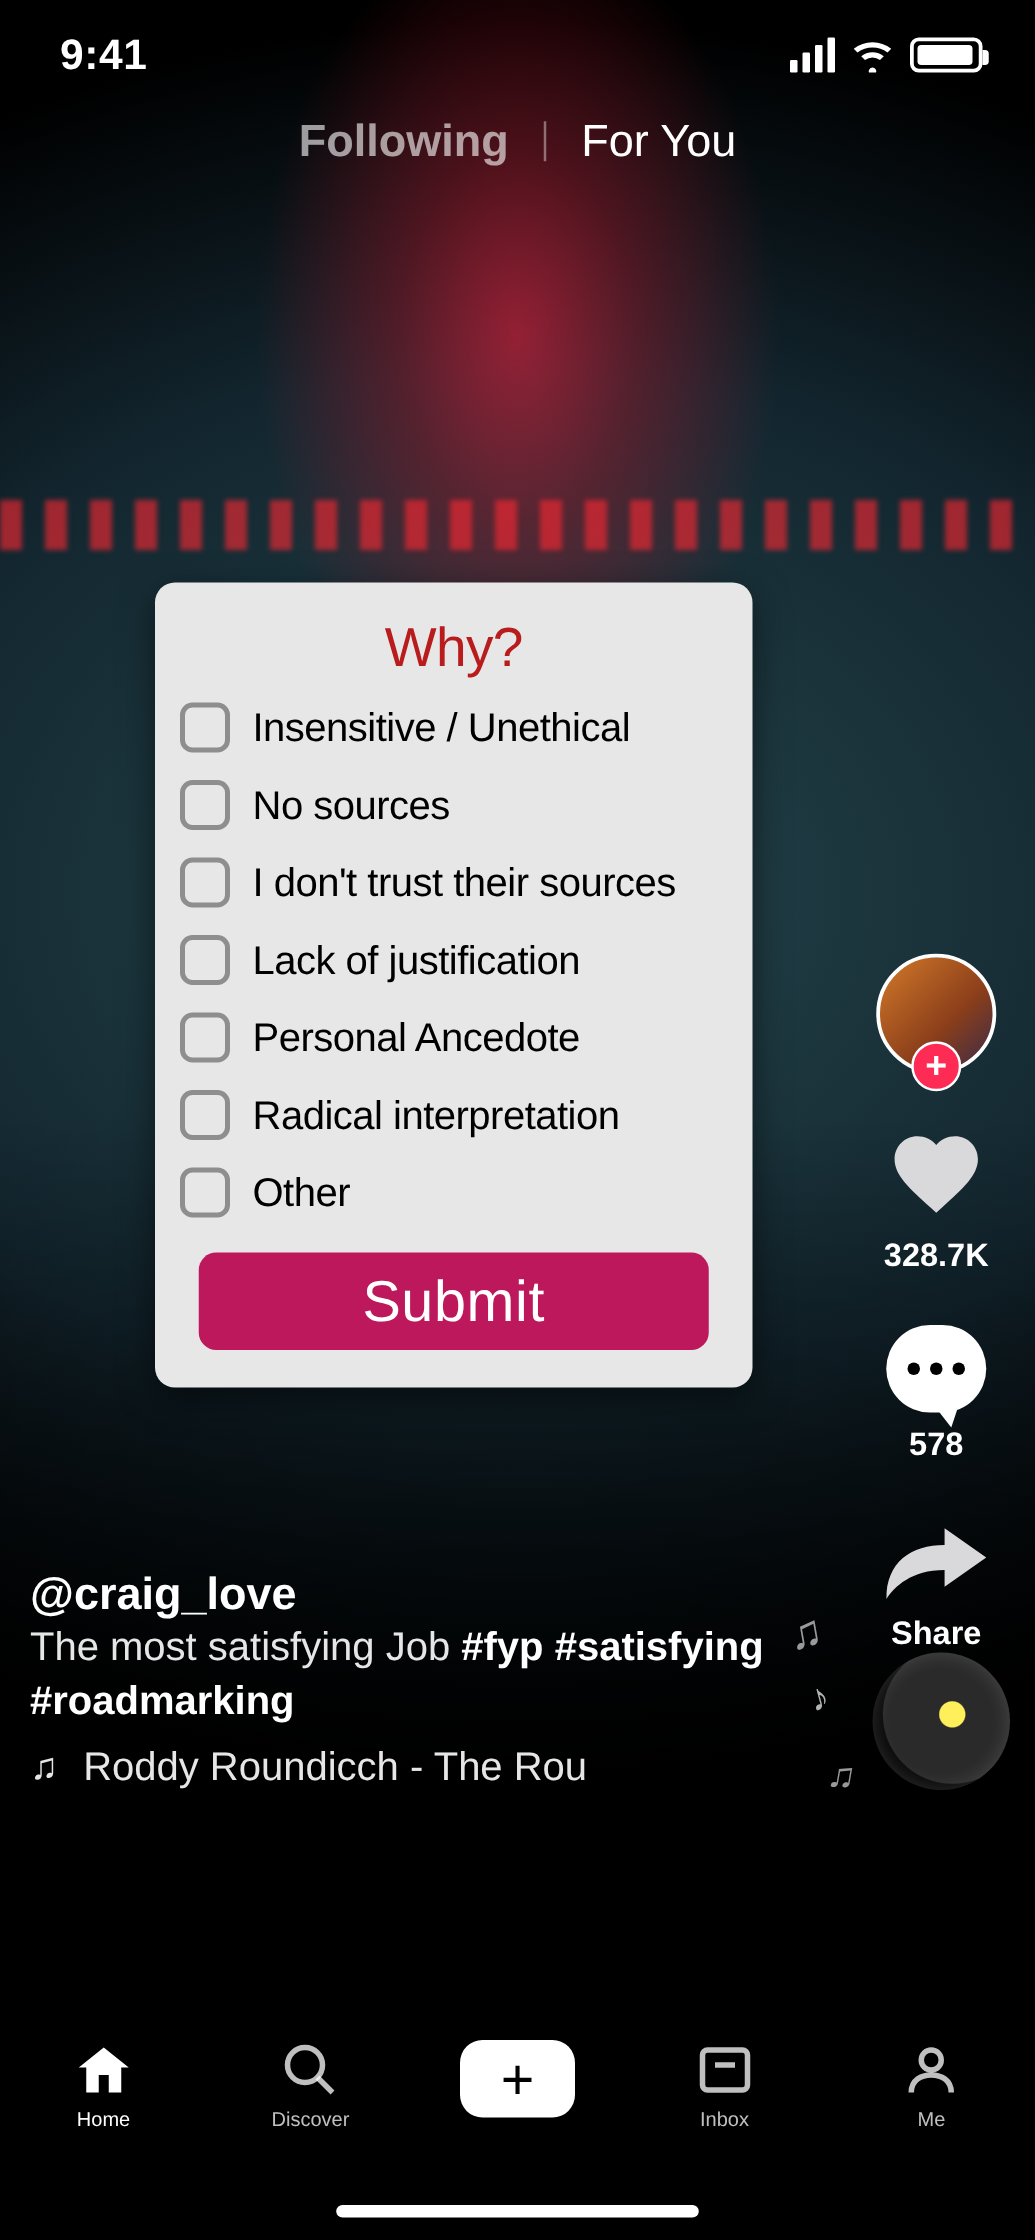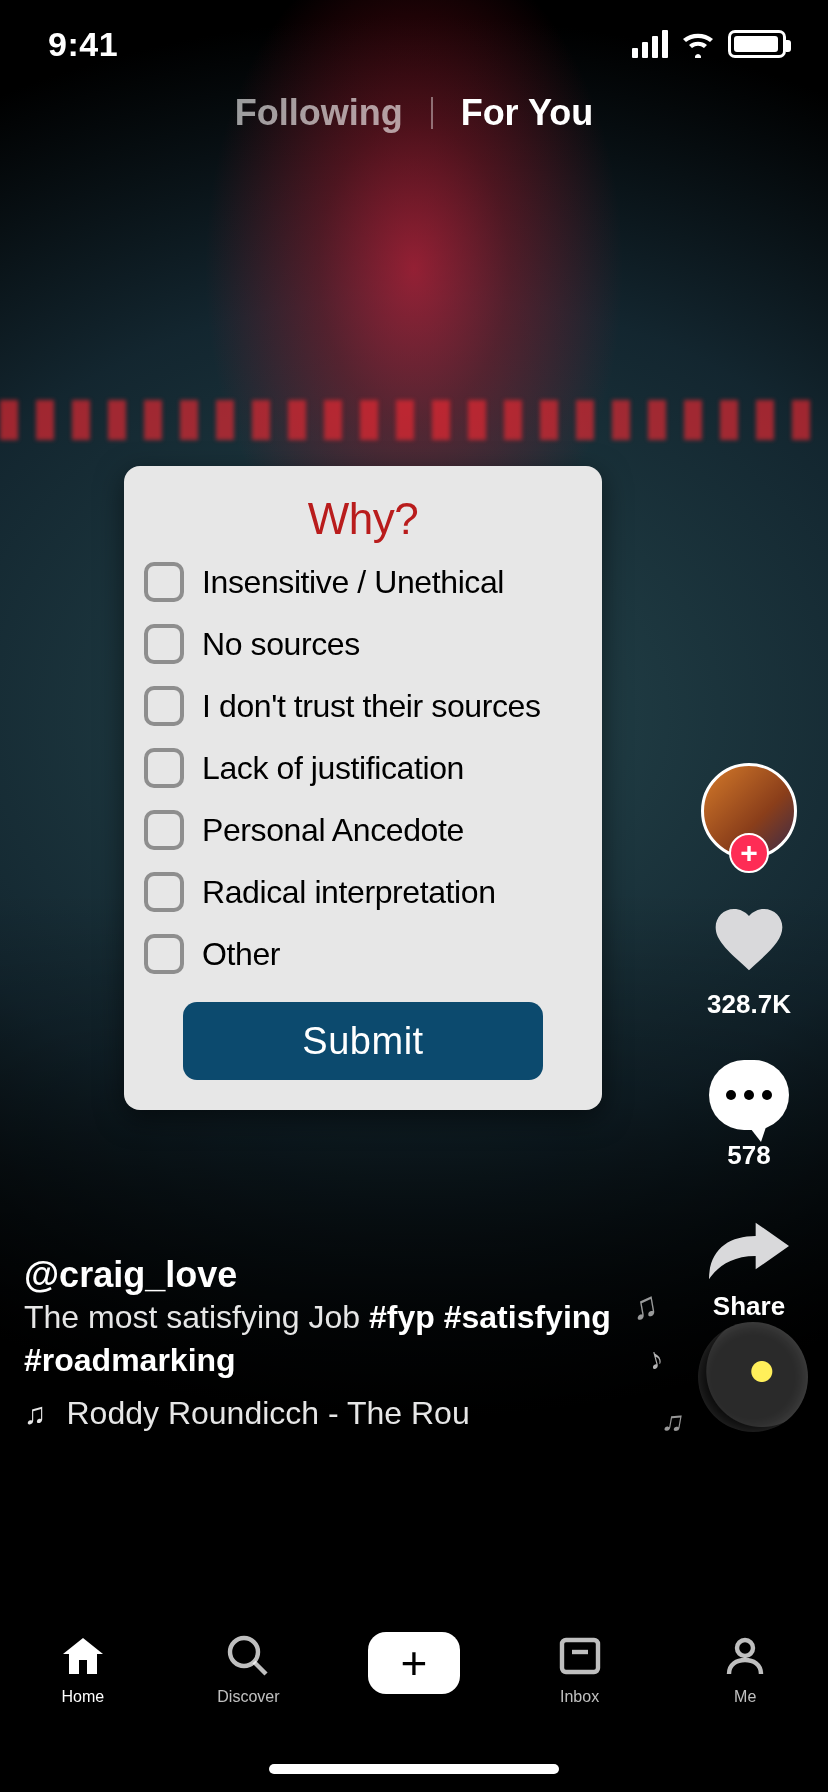--- a/index.html
+++ b/index.html
@@ -32,21 +32,21 @@
   .cell-bars span{ width:6px; background:#fff; border-radius:1px; display:block; }
   .cell-bars span:nth-child(1){height:10px;} .cell-bars span:nth-child(2){height:16px;} .cell-bars span:nth-child(3){height:22px;} .cell-bars span:nth-child(4){height:28px;}
   .battery { width:58px; height:28px; border:3px solid #fff; border-radius:7px; position:relative; }
   .battery::after{content:"";position:absolute;right:-8px;top:7px;width:5px;height:12px;background:#fff;border-radius:0 3px 3px 0;}
   .battery .fill{position:absolute;left:3px;top:3px;bottom:3px;right:5px;background:#fff;border-radius:3px;}
 
   
   .feed-tabs { position:absolute; top:92px; left:0; right:0; display:flex; justify-content:center; align-items:center; gap:28px; }
   .tab { font-size:36px; font-weight:600; }
   .tab.inactive{ color: rgba(255,255,255,0.6); }
-  .tab.active{ color:#fff; font-weight:700;text-align:right; }
+  .tab.active{ color:#fff; font-weight:400;text-align:right; }
   .tab-divider{ width:2px; height:32px; background: rgba(255,255,255,0.4); }
 
   
   .right-rail{ position:absolute; right:24px; bottom:470px; width:110px; display:flex; flex-direction:column; align-items:center; gap:40px; }
   .avatar-wrap{ position:relative; width:96px; height:96px; }
   .avatar{ width:96px; height:96px; border-radius:50%; border:3px solid #fff; background: linear-gradient(135deg,#d47a2a,#8a3e1a 60%, #3a2a4a); overflow:hidden; }
   .avatar-plus{ position:absolute; bottom:-14px; left:50%; transform:translateX(-50%); width:40px; height:40px; border-radius:50%; background:#fe2c55; color:#fff; display:flex; align-items:center; justify-content:center; font-size:30px; font-weight:700; border:2px solid #fff; }
   .rail-item{ display:flex; flex-direction:column; align-items:center; gap:10px; }
   .rail-label{ font-size:26px; font-weight:600; color:#fff; }
   .heart-svg{ width:80px; height:80px; fill:#d9d9db; }
@@ -83,21 +83,21 @@
 
   .home-indicator{ position:absolute; bottom:18px; left:50%; transform:translateX(-50%); width:290px; height:10px; background:#fff; border-radius:10px; }
 
   
   .modal{ position:absolute; left:124px; top:466px; width:478px; background:#e7e7e7; border-radius:16px; padding:28px 18px 30px 18px; box-shadow:0 8px 28px rgba(0,0,0,0.5); }
   .modal-title{ font-size:44px; font-weight:400; color:#b91c1c; text-align:center; margin-bottom:18px; letter-spacing:-0.5px; }
   .modal-options{ display:flex; flex-direction:column; gap:22px; padding:0 2px; margin-bottom:28px; }
   .modal-option{ display:flex; align-items:center; gap:18px; }
   .checkbox{ width:40px; height:40px; border:4px solid #8e8e8e; border-radius:10px; flex-shrink:0; background:#e7e7e7; }
   .option-label{ font-size:32px; color:#000; font-weight:500; letter-spacing:-0.4px; }
-  .submit-btn{ display:block; margin:0 auto; width:360px; height:78px; background:#0c4a6e; color:#fff; border:none; border-radius:14px; font-size:38px; font-weight:500; letter-spacing:0.5px; }
+  .submit-btn{ display:block; margin:0 auto; width:408px; height:78px; background:#be185d; color:#fff; border:none; border-radius:14px; font-size:46px; font-weight:500; letter-spacing:0.5px; }
 
 </style>
 </head>
 <body>
 
 <div class="video-bg">
   <div class="darken-bottom"></div>
 </div>
 
 <div class="status-bar">

